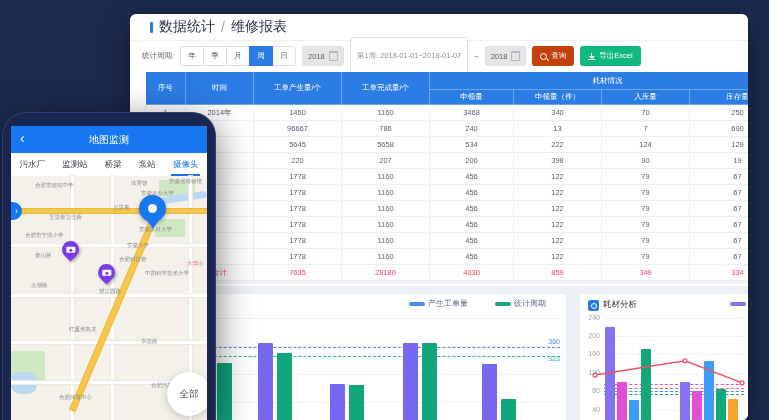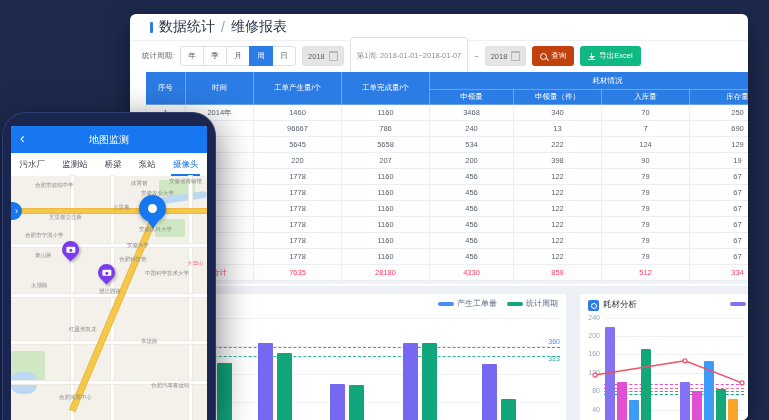--- a/index.html
+++ b/index.html
@@ -46,21 +46,21 @@
      border-right:1px solid rgba(255,255,255,.3);border-bottom:1px solid rgba(255,255,255,.3);padding:0;}
   tr.sub th{height:14px;}
   td{height:15px;padding:0;border:1px solid #ebeef5;text-align:center;color:#5a6270;background:#fff;}
   tr.total td{color:#f5436a;background:#fdfdfe;}
   tr.avg td{background:#f2f4f9;}
   
   .charts{position:absolute;left:0;top:272px;right:0;height:148px;background:#edf0f5;overflow:hidden;}
   .panel{position:absolute;top:8px;height:170px;background:#fff;border-radius:2px;overflow:hidden;}
   .panel-left{left:8px;width:428px;}
   .panel-right{left:450px;width:168px;}
-  .legend{position:absolute;top:4px;right:8px;display:flex;gap:10px;align-items:center;font-size:8px;color:#5e6d82;}
+  .legend{position:absolute;top:4px;right:20px;display:flex;gap:27px;align-items:center;font-size:8px;color:#5e6d82;}
   .legend .item{display:flex;align-items:center;gap:3px;}
   .dash{width:16px;height:4px;border-radius:2px;display:inline-block;}
   .gridline{position:absolute;left:26px;right:6px;height:1px;background:#f0f1f5;}
   .markline{position:absolute;left:26px;right:6px;height:0;border-top:1px dashed;}
   .mark-label{position:absolute;right:6px;font-size:7px;}
   .bar{position:absolute;border-radius:1px 1px 0 0;}
   .rc-title{position:absolute;left:8px;top:5px;display:flex;align-items:center;gap:4px;font-size:8.5px;color:#303133;}
   .rc-icon{width:11px;height:11px;background:#2c7ce5;border-radius:2px;position:relative;}
   .rc-icon::after{content:'';position:absolute;left:3px;top:3px;width:4px;height:4px;border:1px solid #fff;border-radius:50%;}
   .tick{position:absolute;left:0;width:20px;text-align:right;font-size:7px;color:#9aa3b5;}
@@ -266,21 +266,21 @@
             <td>79</td>
             <td>67</td>
           </tr>
           <tr class="total">
             <td></td>
             <td>合计</td>
             <td>7635</td>
             <td>28180</td>
             <td>4330</td>
             <td>859</td>
-            <td>512</td>
+            <td>349</td>
             <td>334</td>
           </tr>
           <tr class="avg">
             <td></td>
             <td>平均值</td>
             <td>35</td>
             <td>390</td>
             <td>30</td>
             <td>53</td>
             <td>111</td>
@@ -414,15 +414,16 @@
           <span class="map-label" style="left: 140px; top: 206px;">合肥汽车客运站</span>
         </div>
       <div class="expander">›</div>
       <div class="cam-pin" style="left:51px;top:65px;">
           <span class="cam"></span>
         </div>
       <div class="cam-pin" style="left:87px;top:88px;">
           <span class="cam"></span>
         </div>
       <div class="pin-big"></div>
+      <div class="all-btn">全部</div>
     </div>
   </div>
 </div>
 
 </body></html>

